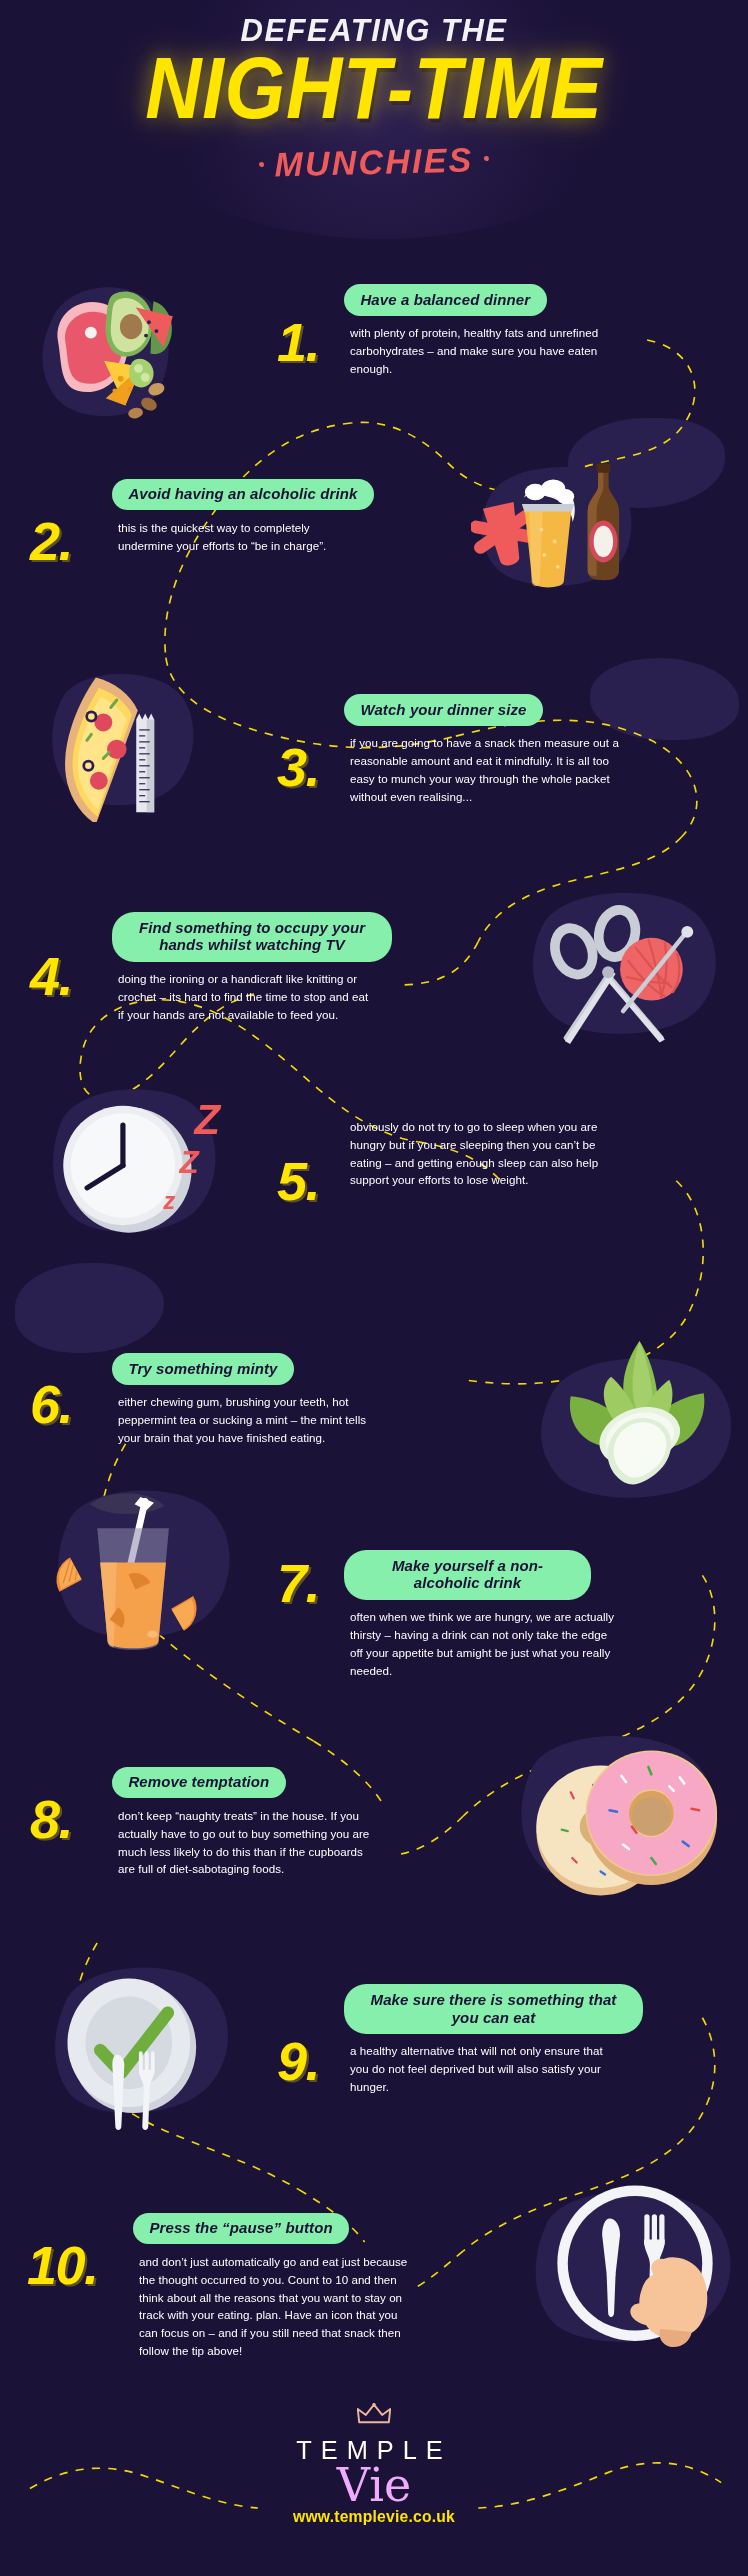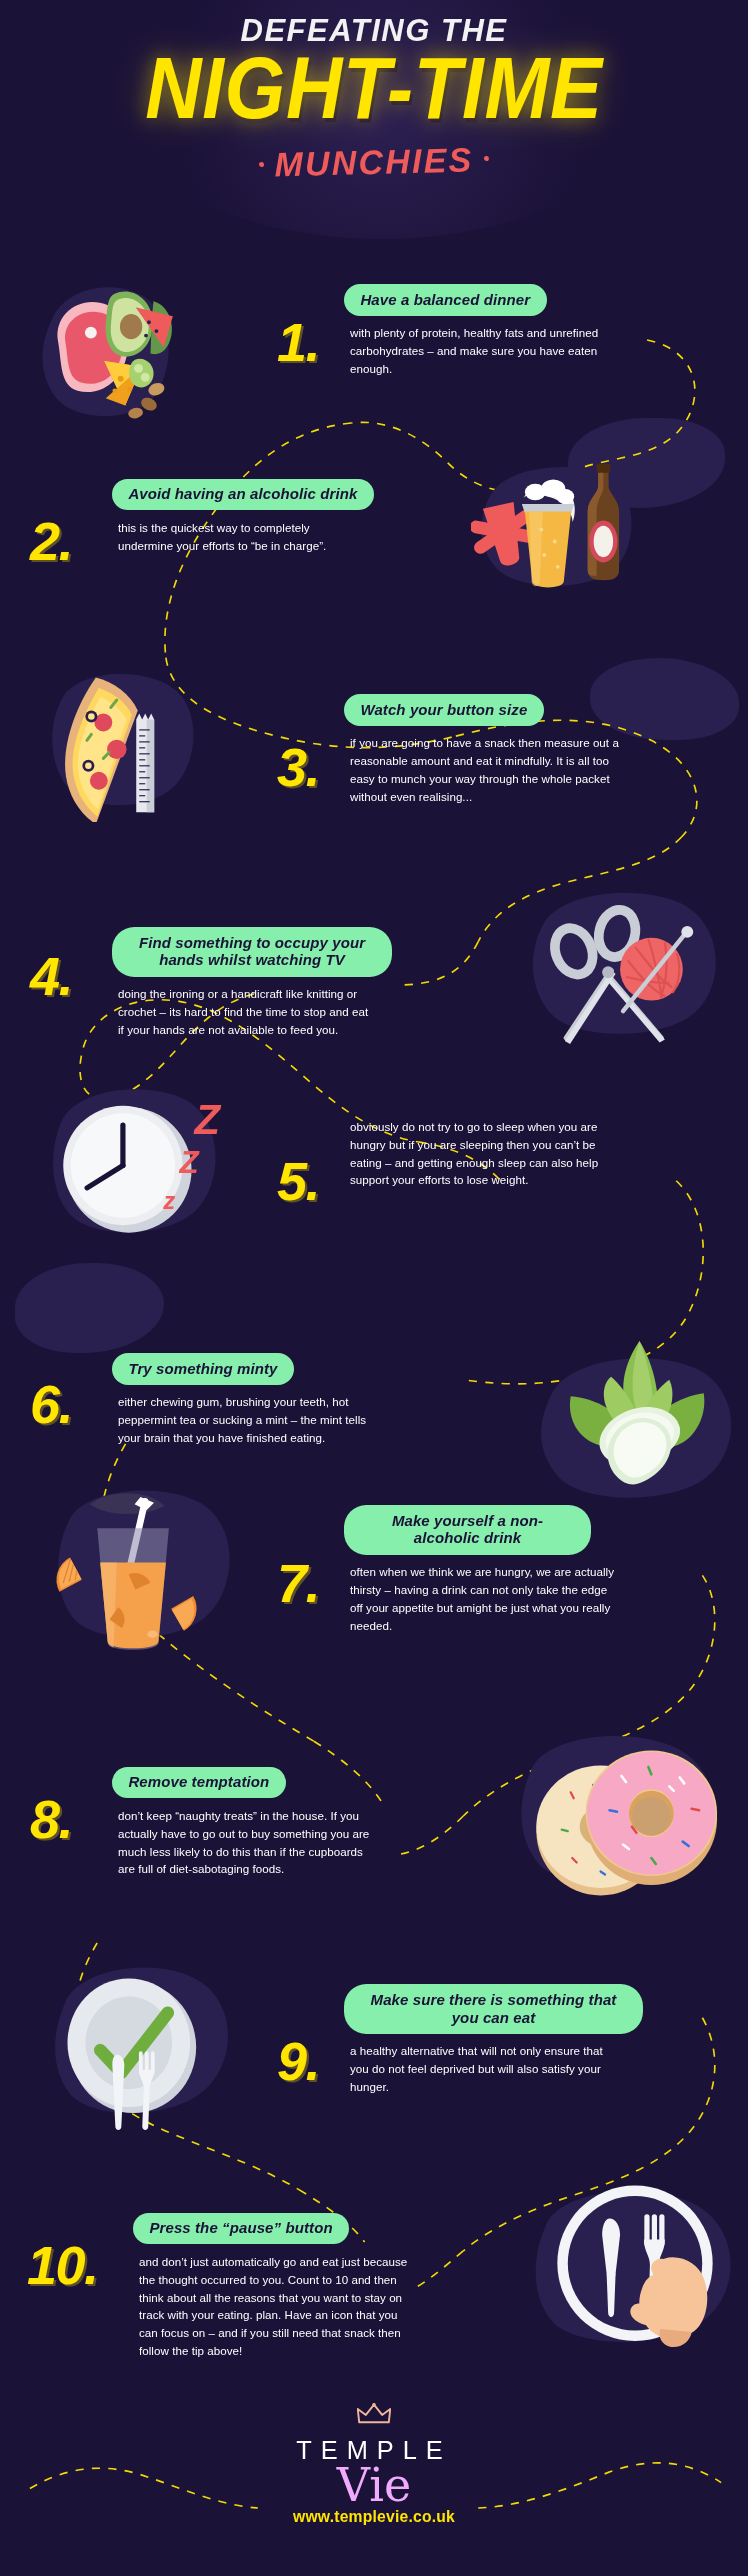--- a/index.html
+++ b/index.html
@@ -336,21 +336,21 @@
           <line x1="4" y1="102" x2="18" y2="102"></line>
             <line x1="4" y1="110" x2="12" y2="110"></line>
           <line x1="4" y1="118" x2="18" y2="118"></line>
         </g>
       </g>
     </svg>
   </div>
   <div class="tip" style="left:0;top:673px;width:748px;height:179px;">
     <div class="tip-number" style="left:277px;top:67px;">3.</div>
     <div class="tip-body" style="left:344px;top:21px;width:329px;">
-      <div class="pill">Watch your button size</div>
+      <div class="pill">Watch your dinner size</div>
       <div class="tip-text" style="width:275px;padding-left:6px;"> if you are going to have a snack then measure out a reasonable amount and eat it mindfully. It is all too easy to munch your way through the whole packet without even realising...</div>
     </div>
   </div>
 
   <div class="illus" style="left:523px;top:878px;">
     <svg width="224" height="172" viewBox="0 0 300 230">
       <path d="M28,60 C54,18 156,8 212,34 C268,62 272,142 230,180 C188,218 68,218 36,180 C6,144 8,96 28,60 Z" fill="#2a2050"></path>
       <g stroke="#c9cdd6" fill="none">
         <path d="M112,128 L185,214" stroke-width="7" stroke-linecap="round"></path>
         <path d="M118,124 L58,214" stroke-width="7" stroke-linecap="round"></path>
@@ -370,21 +370,21 @@
         <path d="M138,132 C154,136 176,142 196,140"></path>
       </g>
       <g stroke="#c9cdd6" stroke-width="6" stroke-linecap="round">
         <line x1="216" y1="76" x2="134" y2="178"></line>
       </g>
       <circle cx="220" cy="72" r="8" fill="#dfe2e8"></circle>
     </svg>
   </div>
   <div class="tip" style="left:0;top:882px;width:748px;height:179px;">
     <div class="tip-number" style="left:30px;top:67px;">4.</div>
-    <div class="tip-body" style="left:112px;top:45px;width:329px;">
+    <div class="tip-body" style="left:112px;top:30px;width:329px;">
       <div class="pill center" style="max-width:280px;">Find something to occupy your hands whilst watching TV</div>
       <div class="tip-text" style="width:262px;padding-left:6px;"> doing the ironing or a handicraft like knitting or crochet – its hard to find the time to stop and eat if your hands are not available to feed you.</div>
     </div>
   </div>
 
   <div class="illus" style="left:45px;top:1076px;">
     <svg width="217" height="179" viewBox="0 0 290 240">
       <path d="M24,56 C48,16 140,6 188,32 C238,60 240,142 202,180 C164,218 58,220 30,182 C4,148 6,92 24,56 Z" fill="#2a2050"></path>
       <circle cx="112" cy="126" r="84" fill="#cfd3dc"></circle>
       <circle cx="104" cy="120" r="80" fill="#eceef2"></circle>
@@ -453,21 +453,21 @@
       <g>
         <path d="M172,196 a34,34 0 0,1 34,-34 l0,34 Z" transform="rotate(150 190 182)" fill="#f08a2e"></path>
         <path d="M176,194 a30,30 0 0,1 30,-30 l0,30 Z" transform="rotate(150 190 182)" fill="#f9a953"></path>
       </g>
       <ellipse cx="144" cy="212" rx="7" ry="5" fill="#f9c58a" opacity="0.7"></ellipse>
     </svg>
   </div>
   <div class="tip" style="left:0;top:1487px;width:748px;height:179px;">
     <div class="tip-number" style="left:277px;top:69px;">7.</div>
     <div class="tip-body" style="left:344px;top:18px;width:329px;">
-      <div class="pill center" style="max-width:247px;">Make yourself a non-alcoholic drink</div>
+      <div class="pill center" style="max-width:247px;margin-top:45px;">Make yourself a non-alcoholic drink</div>
       <div class="tip-text" style="width:273px;padding-left:6px;">often when we think we are hungry, we are actually thirsty – having a drink can not only take the edge off your appetite but amight be just what you really needed.</div>
     </div>
   </div>
 
   <div class="illus" style="left:508px;top:1719px;">
     <svg width="224" height="187" viewBox="0 0 300 250">
       <path d="M34,62 C60,20 168,10 228,40 C288,72 290,156 240,194 C190,232 66,230 38,190 C10,152 14,102 34,62 Z" fill="#2a2050"></path>
       <g transform="translate(28,58)">
         <ellipse cx="96" cy="92" rx="86" ry="86" fill="#e8c08b"></ellipse>
         <ellipse cx="96" cy="86" rx="86" ry="82" fill="#f6e3c0"></ellipse>

